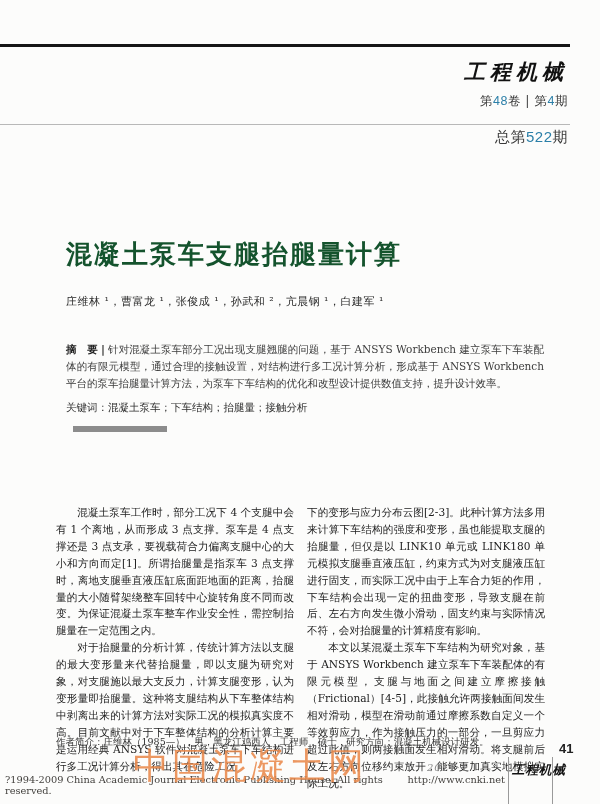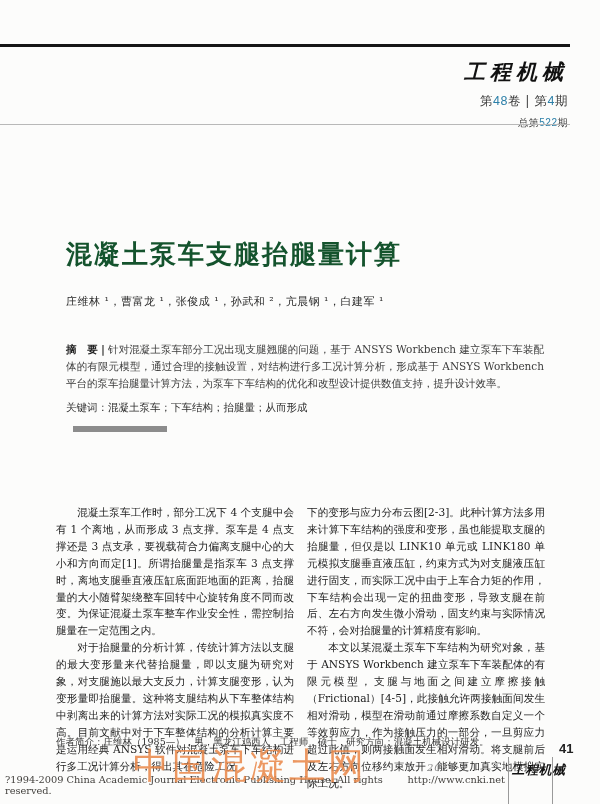--- a/index.html
+++ b/index.html
@@ -6,21 +6,21 @@
   .page{
     position:relative;width:600px;height:804px;background:#fcfcfb;overflow:hidden;
     font-family:"DejaVu Serif","Liberation Serif",serif;color:#1e1e1e;margin:0 auto;
   }
   
   .top-rule{position:absolute;left:0;top:44px;width:570px;height:3px;background:#161616;}
   .thin-rule{position:absolute;left:0;top:124px;width:570px;height:1px;background:#b8b8b8;}
   .header{position:absolute;right:32px;top:58px;text-align:right;}
   .logo{font-style:italic;font-weight:bold;font-size:21px;letter-spacing:5px;color:#111;}
   .vol-line{font-size:12.5px;color:#3a3a3a;margin-top:7px;letter-spacing:.5px;}
-  .total-line{font-size:10px;color:#3a3a3a;margin-top:6px;letter-spacing:.5px;}
+  .total-line{font-size:15px;color:#3a3a3a;margin-top:18px;letter-spacing:.5px;}
   .num{color:#2b7fa8;font-family:"Liberation Sans",sans-serif;}
   
   .title{position:absolute;left:66px;top:237px;font-size:26px;font-weight:bold;letter-spacing:2px;color:#14532d;}
   .authors{position:absolute;left:66px;top:294px;font-size:11px;color:#2a2a2a;letter-spacing:.5px;}
   .affil{position:absolute;left:66px;top:312px;font-size:10.5px;color:#2a2a2a;}
   .abstract{position:absolute;left:66px;top:341px;width:478px;font-size:10.5px;line-height:17px;
     color:#3c3c3c;text-align:justify;}
   .abstract b{color:#222;}
   .keywords{position:absolute;left:66px;top:401px;font-size:10.5px;color:#2e2e2e;}
   .kw-bar{position:absolute;left:73px;top:426px;width:94px;height:6px;background:#8c8c8c;}
@@ -61,21 +61,21 @@
 
   <h1 class="title" style="margin:0;">混凝土泵车支腿抬腿量计算</h1>
 
   <div class="authors">庄维林 ¹，曹富龙 ¹，张俊成 ¹，孙武和 ²，亢晨钢 ¹，白建军 ¹</div>
 
   <div class="abstract">
     <b>摘　要｜</b><span>针对混凝土泵车部分工况出现支腿翘腿的问题，基于 ANSYS Workbench 建立泵车下车装配体的有限元模型，通过合理的接触设置，对结构进行多工况计算分析，形成基于 ANSYS Workbench 平台的泵车抬腿量计算方法，为泵车下车结构的优化和改型设计提供数值支持，提升设计效率。</span>
   </div>
 
   <div class="keywords">
-    <span>关键词：</span><span>混凝土泵车；下车结构；抬腿量；从而形成</span>
+    <span>关键词：</span><span>混凝土泵车；下车结构；抬腿量；接触分析</span>
   </div>
 
   <div class="kw-bar"></div>
 
   <div class="body-cols">
     <div class="col">
       <p>混凝土泵车工作时，部分工况下 4 个支腿中会有 1 个离地，从而形成 3 点支撑。泵车是 4 点支撑还是 3 点支承，要视载荷合力偏离支腿中心的大小和方向而定[1]。所谓抬腿量是指泵车 3 点支撑时，离地支腿垂直液压缸底面距地面的距离，抬腿量的大小随臂架绕整车回转中心旋转角度不同而改变。为保证混凝土泵车整车作业安全性，需控制抬腿量在一定范围之内。</p>
       <p>对于抬腿量的分析计算，传统计算方法以支腿的最大变形量来代替抬腿量，即以支腿为研究对象，对支腿施以最大支反力，计算支腿变形，认为变形量即抬腿量。这种将支腿结构从下车整体结构中剥离出来的计算方法对实际工况的模拟真实度不高。目前文献中对于下车整体结构的分析计算主要是运用经典 ANSYS 软件对混凝土泵车下车结构进行多工况计算分析，得出其在危险工况</p>
     </div>
     <div class="col">

